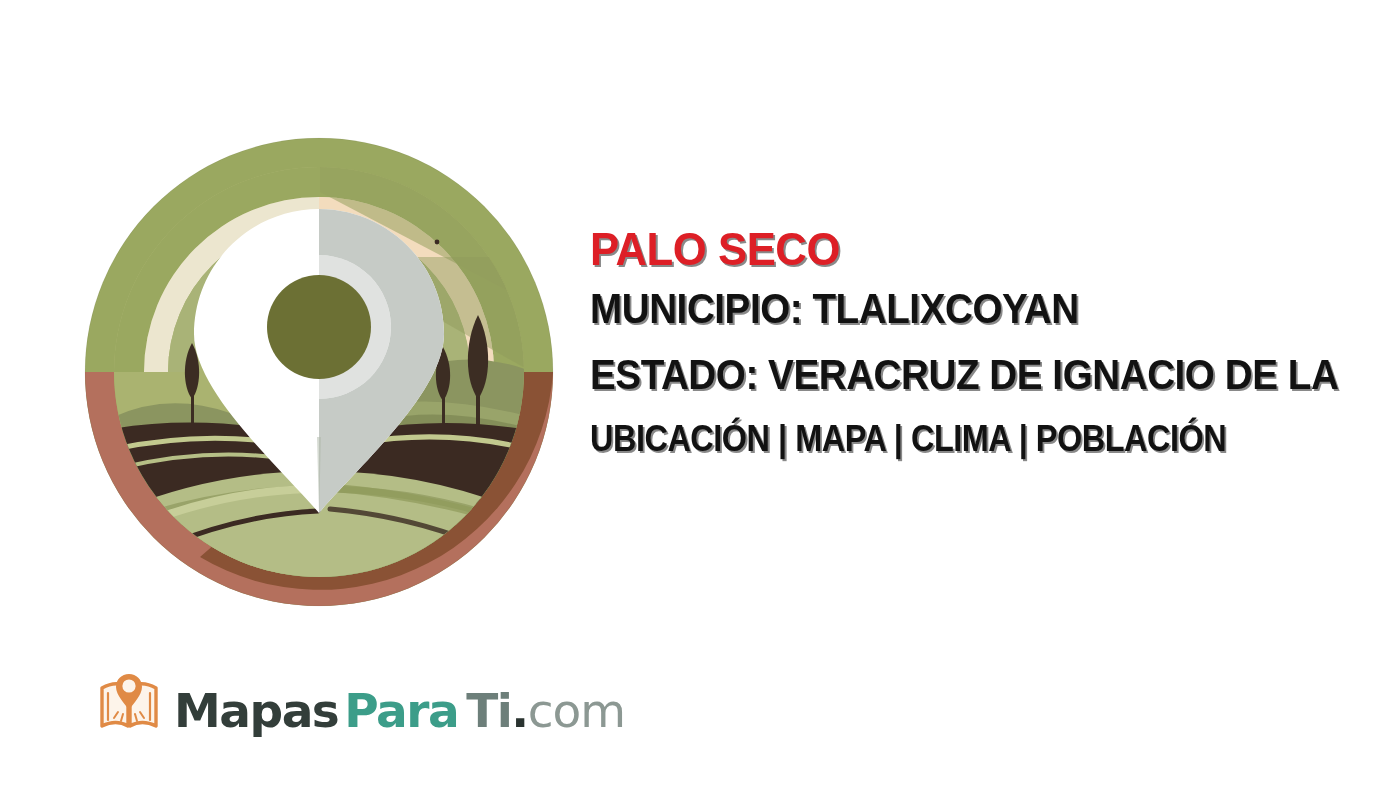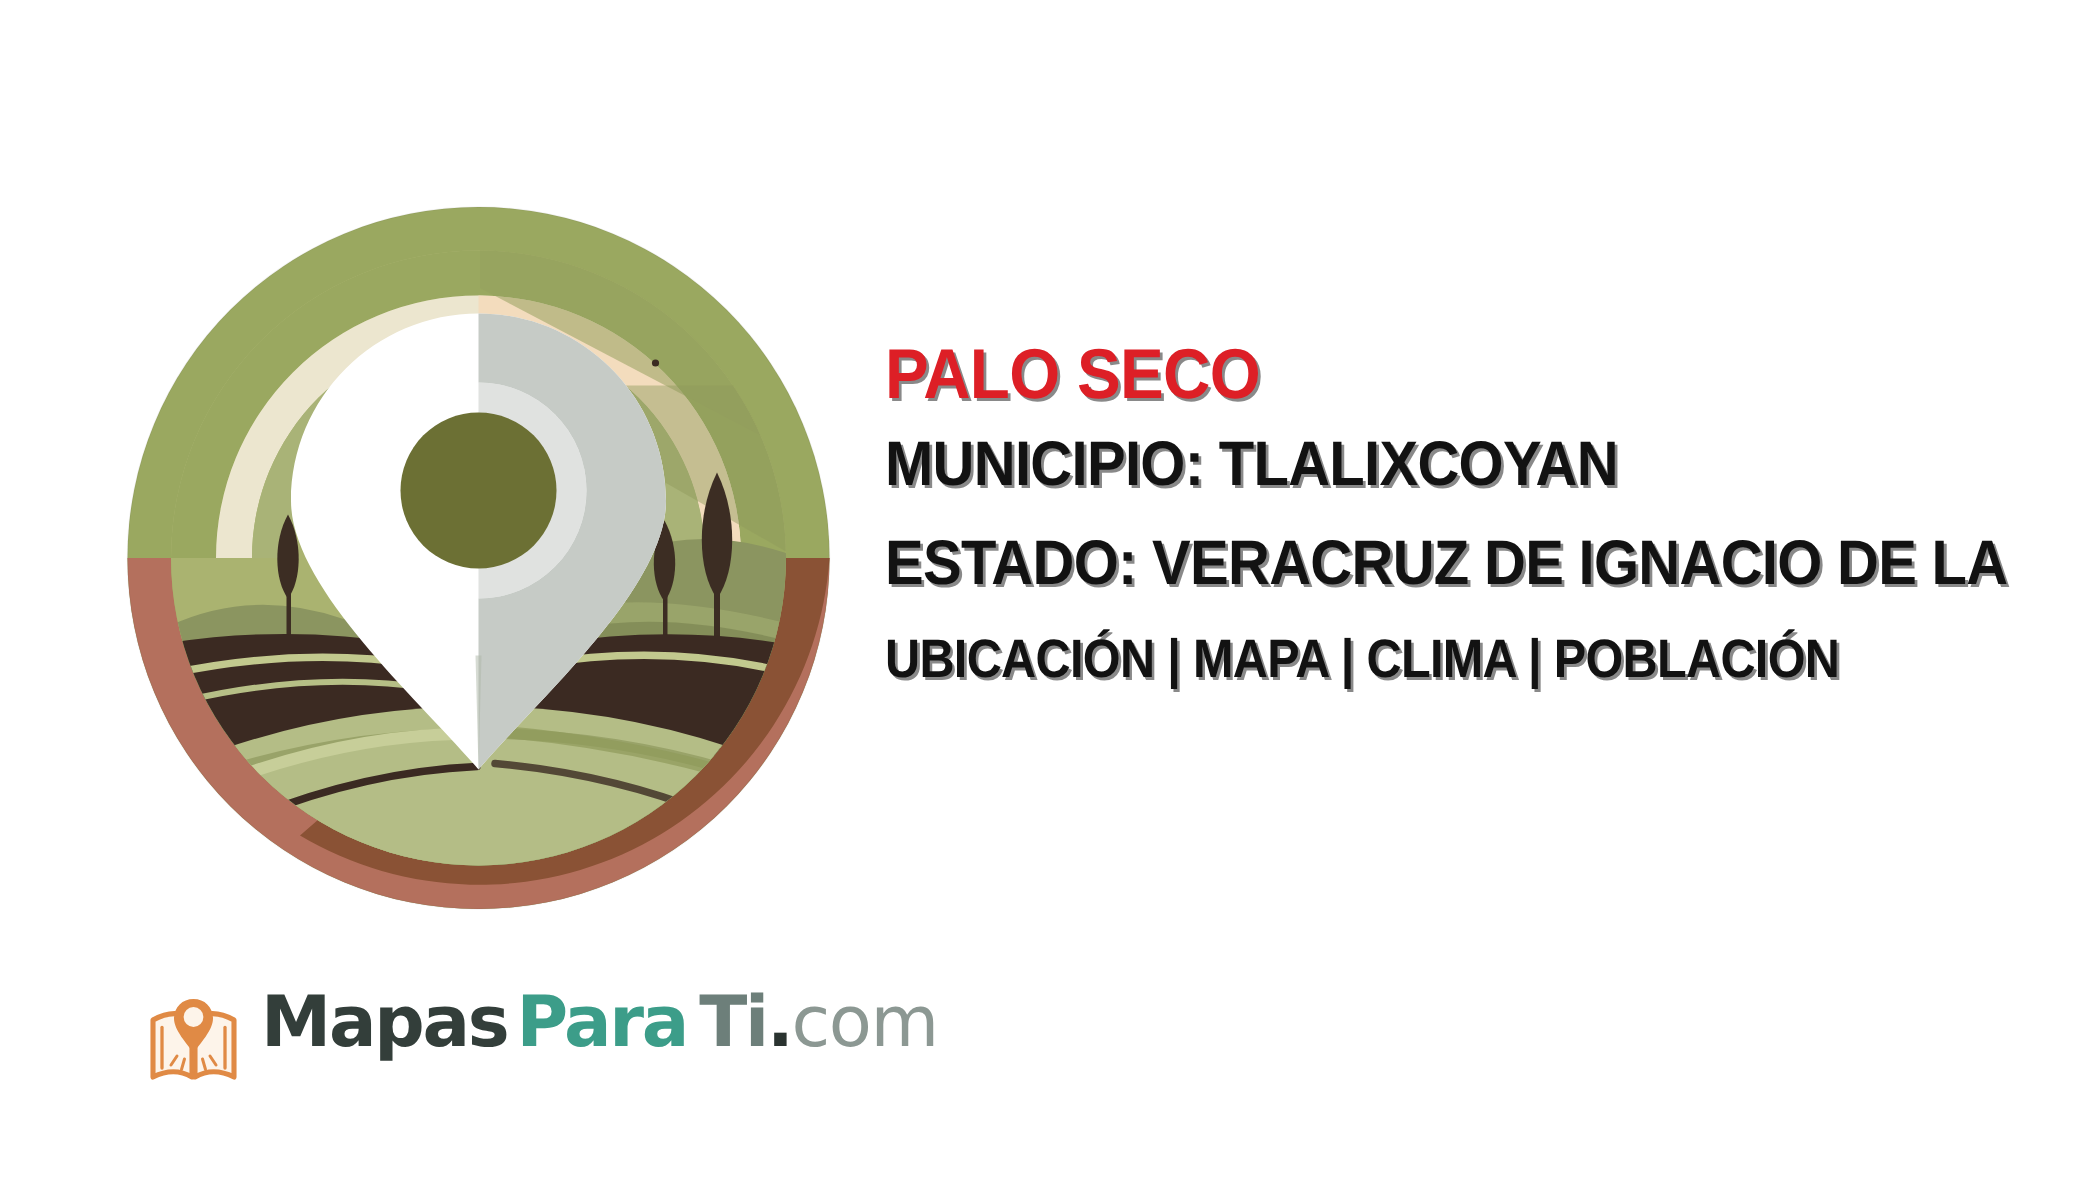--- a/index.html
+++ b/index.html
@@ -67,21 +67,21 @@
     transform:scaleX(0.90);
     transform-origin:left center;
   }
 
   
   #brand-logo {
     position:absolute;
     left:98px; top:618px;
     width:460px; height:76px;
     display:flex;
-    align-items:flex-start;
+    align-items:flex-end;
     gap:14px;
   }
   #brand-mark { width:62px; height:68px; flex:0 0 auto; }
   #brand-mark svg { display:block; width:100%; height:100%; }
   #brand-wordmark {
     font-family:"DejaVu Sans","Liberation Sans", sans-serif;
     font-size:47px;
     line-height:1;
     white-space:nowrap;
     letter-spacing:-1.5px;

